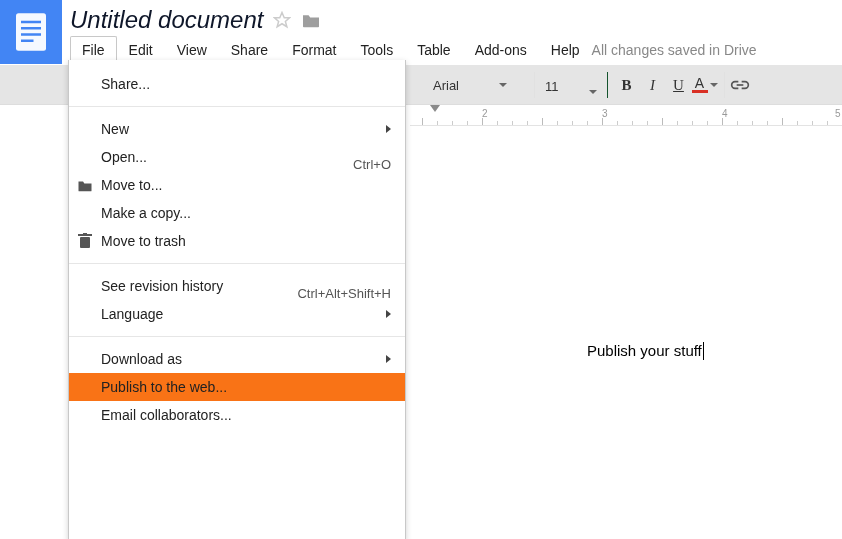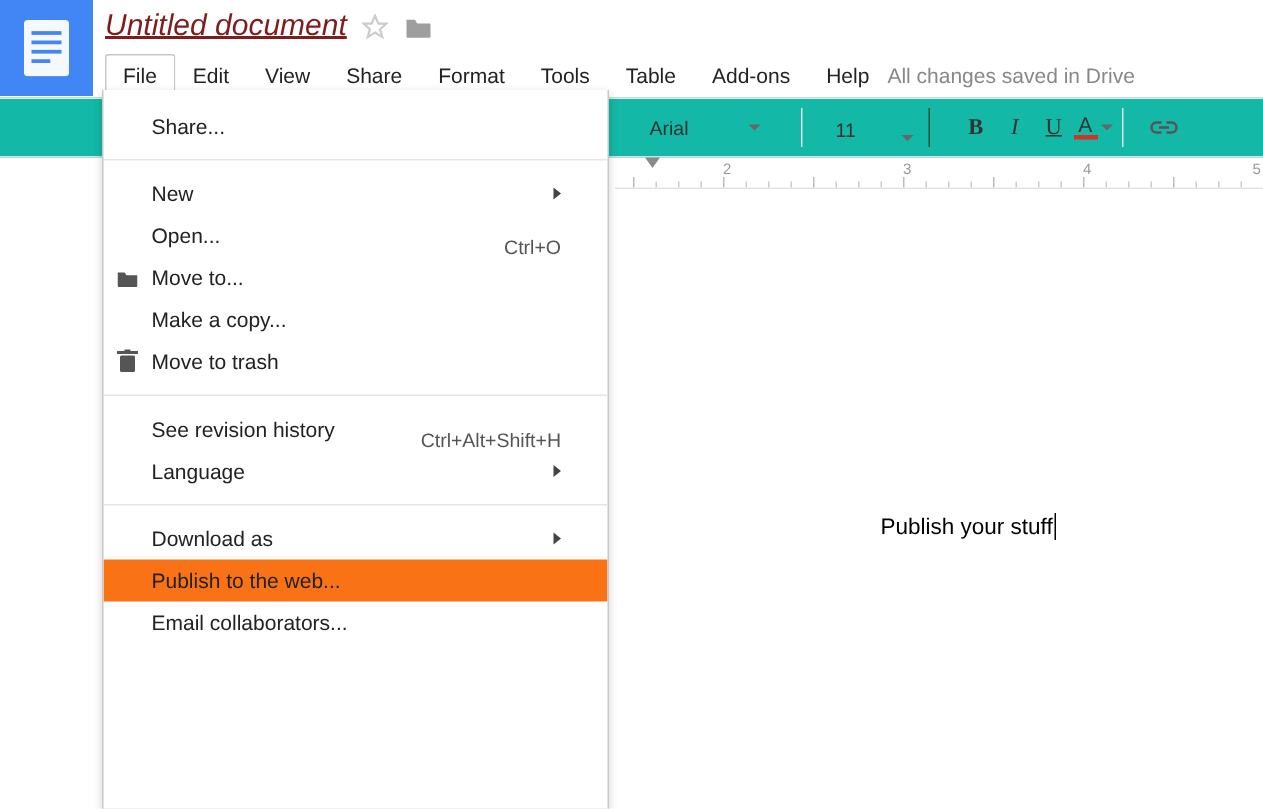--- a/index.html
+++ b/index.html
@@ -26,24 +26,23 @@
   .brand svg { width: 30px; height: 38px; }
   
   .title-row {
     position: absolute;
     left: 70px; top: 6px;
     display: flex;
     align-items: center;
     gap: 10px;
   }
   .doc-title {
-    font-size: 20px;
+    font-size: 24px;
     font-style: italic;
-    color: #7f1d1d;
-    text-decoration: underline;
+    color: #0f172a;
   }
   .star-icon, .folder-icon-small {
     color: #bbb;
     display: inline-flex;
     align-items: center;
   }
   
   .menu-bar {
     position: absolute;
     left: 70px; top: 36px;
@@ -69,25 +68,25 @@
     font-size: 14px;
     text-align: center;
   }
   
   .toolbar {
     position: absolute;
     left: 0; right: 0; top: 65px;
     height: 40px;
     border-top: 1px solid #e5e5e5;
     border-bottom: 1px solid #ddd;
-    background: #14b8a6;
+    background: #e5e5e5;
     display: flex;
     align-items: center;
     padding-left: 425px;
-    gap: 12px;
+    gap: 0;
   }
   .font-select {
     display: flex;
     align-items: center;
     gap: 40px;
     padding: 4px 8px;
     border-right: 1px solid #e1e1e1;
     height: 26px;
     min-width: 110px;
     font-size: 13px;
@@ -207,21 +206,21 @@
     z-index: 50;
     overflow: hidden;
   }
   .file-menu-inner {
     padding-top: 10px;
   }
   .mi {
     display: flex;
     align-items: center;
     height: 28px;
-    padding: 0 31px 0 32px;
+    padding: 0 14px 0 32px;
     font-size: 14px;
     color: #222;
     position: relative;
     cursor: pointer;
   }
   .mi.hovered { background: #f97316; }
   .mi .shortcut {
     margin-left: auto;
     color: #555;
     font-size: 13px;

